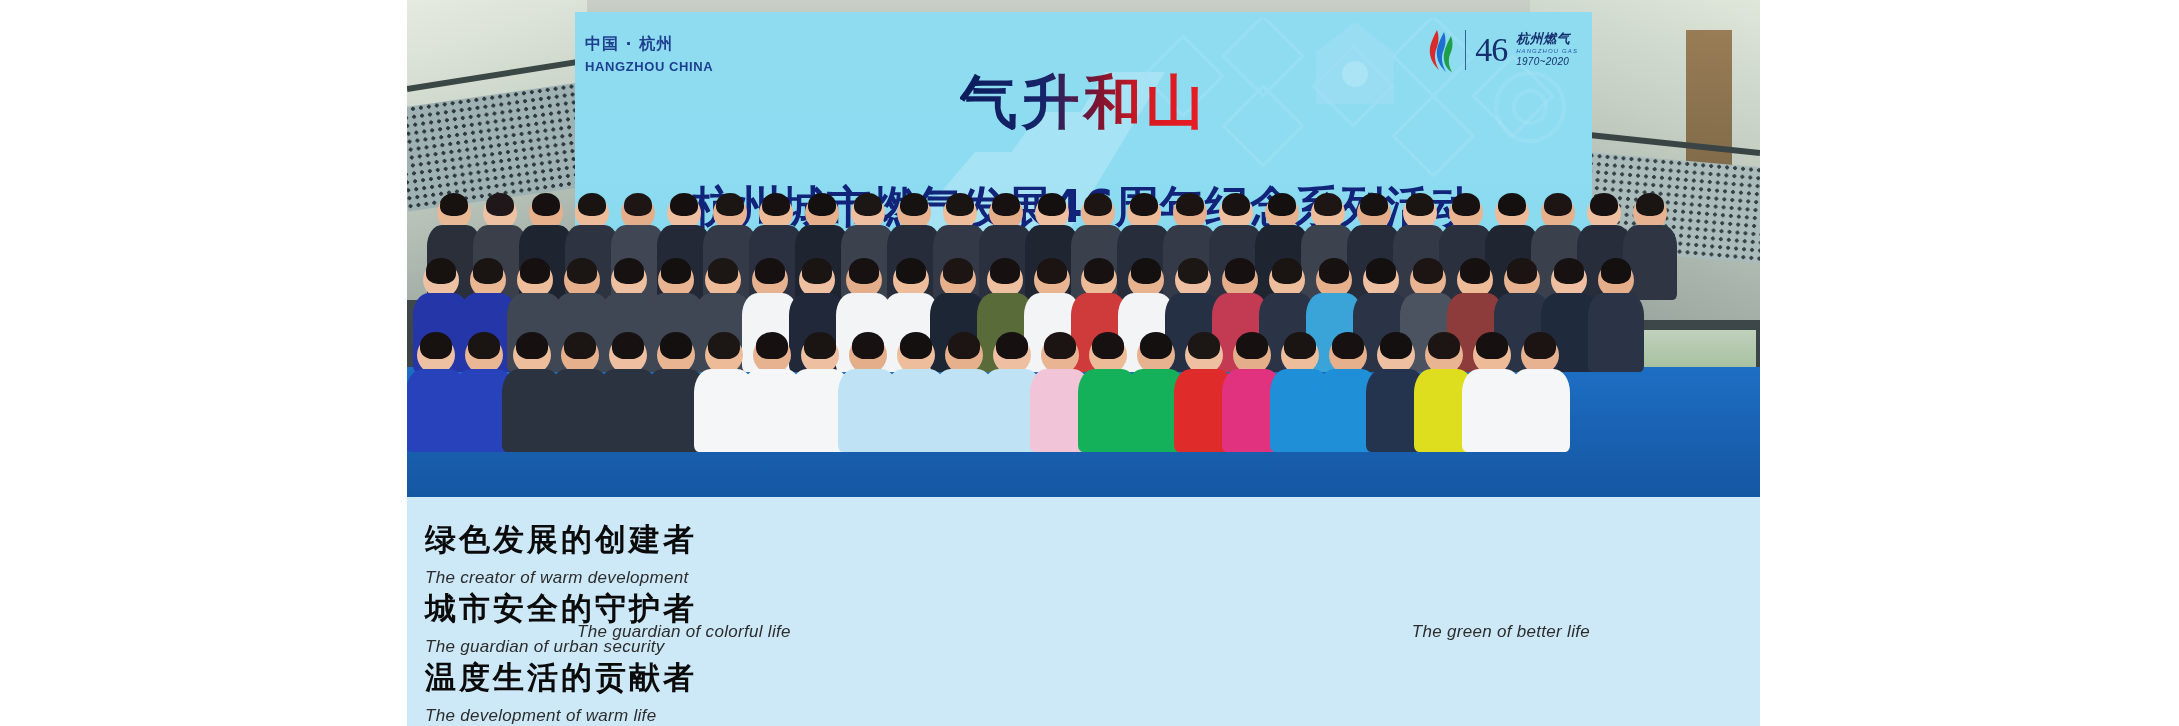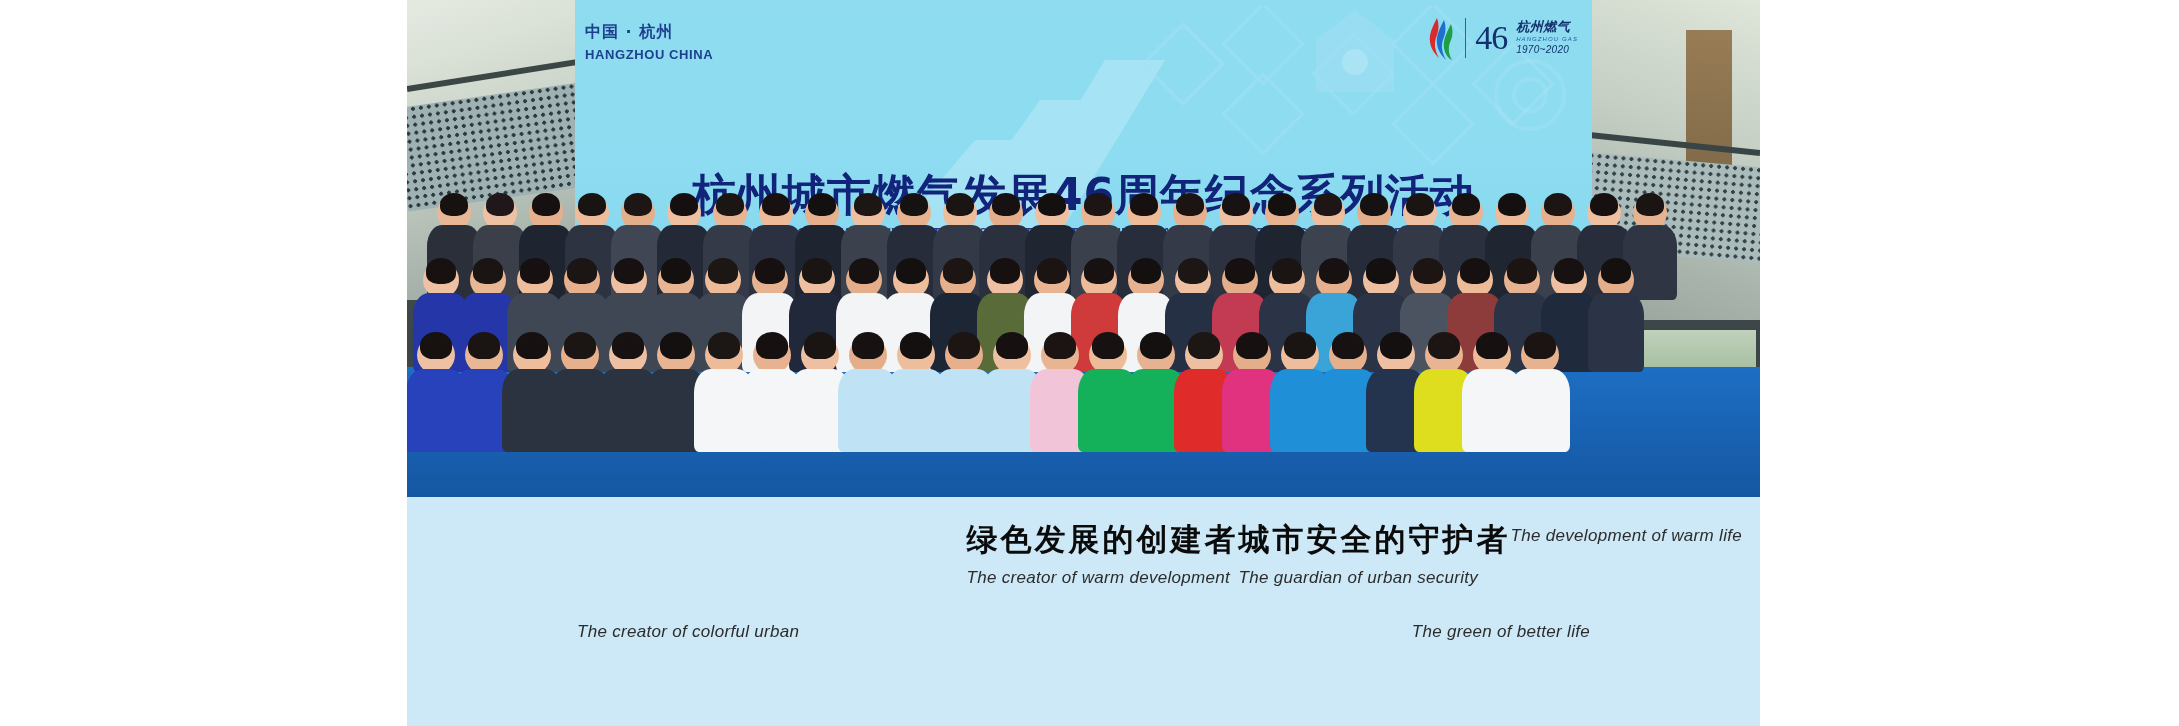--- a/index.html
+++ b/index.html
@@ -71,21 +71,21 @@
     transform:rotate(5deg); transform-origin:right center;
   }
   .room-right-window {
     position:absolute; right:4px; top:330px; width:150px; height:150px;
     background:linear-gradient(180deg,#cfe0c9 0%,#9fc094 45%,#6d8f66 100%);
     opacity:.9;
   }
 
   
   .led {
-    position:absolute; left:168px; top:0; width:1017px; height:360px;
+    position:absolute; left:168px; top:12px; width:1017px; height:360px;
     background:linear-gradient(180deg,#8fdcf0 0%,#8ddcf1 45%,#7fd2ec 100%);
     overflow:hidden;
   }
   
   .led-deco-swoosh {
     position:absolute; left:200px; top:20px; width:420px; height:330px;
     opacity:.5;
   }
   .led-deco-diamonds {
     position:absolute; left:540px; top:6px; width:460px; height:200px;
@@ -175,21 +175,21 @@
     border-radius:28% 28% 8% 8%;
     background:var(--cloth,#1d2430);
   }
 
   
   .slogans {
     position:absolute; left:0; top:497px; width:1353px; height:229px;
     background:#cde9f7;
   }
   .slogan-row { position:absolute; width:100%; display:flex; }
-  .row-a { top:22px; padding:0 18px; justify-content:flex-end; }
+  .row-a { top:22px; padding:0 18px; justify-content:space-between;flex-direction:column; }
   .row-b { top:118px; padding:0 170px; justify-content:space-between; }
   .slogan { text-align:left; }
   .slogan .cn {
     font-size:31px; font-weight:700; color:#0b0b0b; letter-spacing:3px;
     font-family:"DejaVu Sans","Liberation Sans",sans-serif;
     white-space:nowrap;
   }
   .slogan .en {
     margin-top:7px; font-size:17px; font-style:italic; color:#2c2c2c;
     letter-spacing:.3px; white-space:nowrap;
@@ -261,20 +261,21 @@
           </svg>
           <div class="brand-div"></div>
           <div class="brand-46">46</div>
           <div class="brand-txt">
             <div class="b1">杭州燃气</div>
             <div class="b2">HANGZHOU GAS</div>
             <div class="b3">1970~2020</div>
           </div>
         </div>
 
+        <div class="led-logotype">气升和山</div>
         <div class="led-title">杭州城市燃气发展46周年纪念系列活动</div>
         <div class="led-subtitle">A SERIES OF COMMEMORATIVE ACTIVITIES FOR THE 46TH ANNIVERSARY OF HANGZHOU CITY GAS DEVELOPMENT</div>
       </div>
 
       <div class="led-lower">
         
       </div>
 
       <div class="stage"></div>
 
@@ -680,26 +681,27 @@
       <div class="slogan-row row-a">
         <div class="slogan">
           <div class="cn">绿色发展的创建者</div>
           <div class="en">The creator of warm development</div>
         </div>
         <div class="slogan">
           <div class="cn">城市安全的守护者</div>
           <div class="en">The guardian of urban security</div>
         </div>
         <div class="slogan">
+          <div class="cn">温度生活的贡献者</div>
           <div class="en">The development of warm life</div>
         </div>
       </div>
       <div class="slogan-row row-b">
         <div class="slogan">
-          <div class="en">The creator of colorful urban</div>
+          <div class="en">The guardian of colorful life</div>
         </div>
         <div class="slogan">
           <div class="en">The green of better life</div>
         </div>
       </div>
     </div>
 
   </div>
 </div>
 

